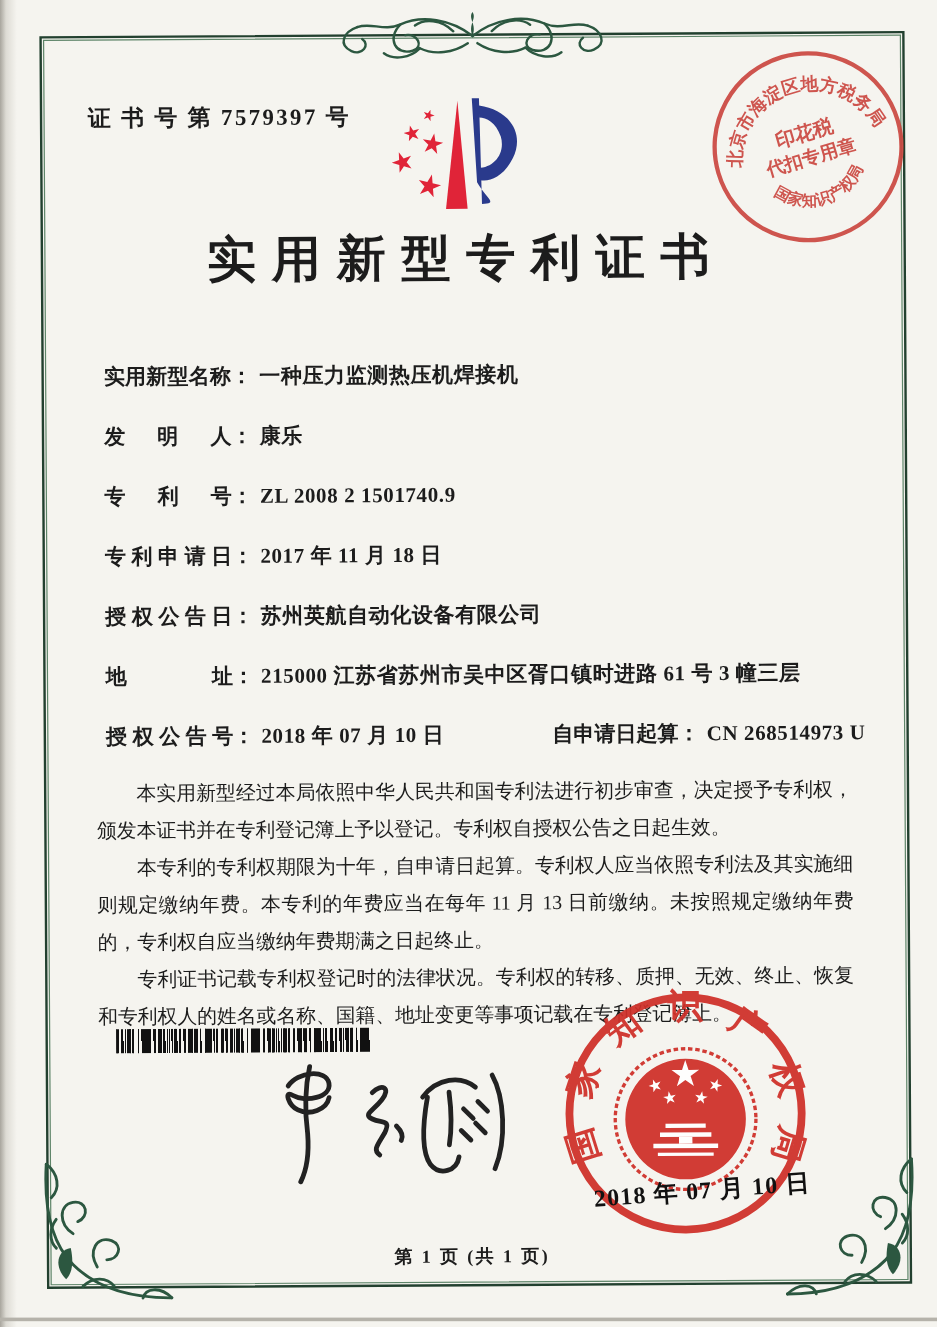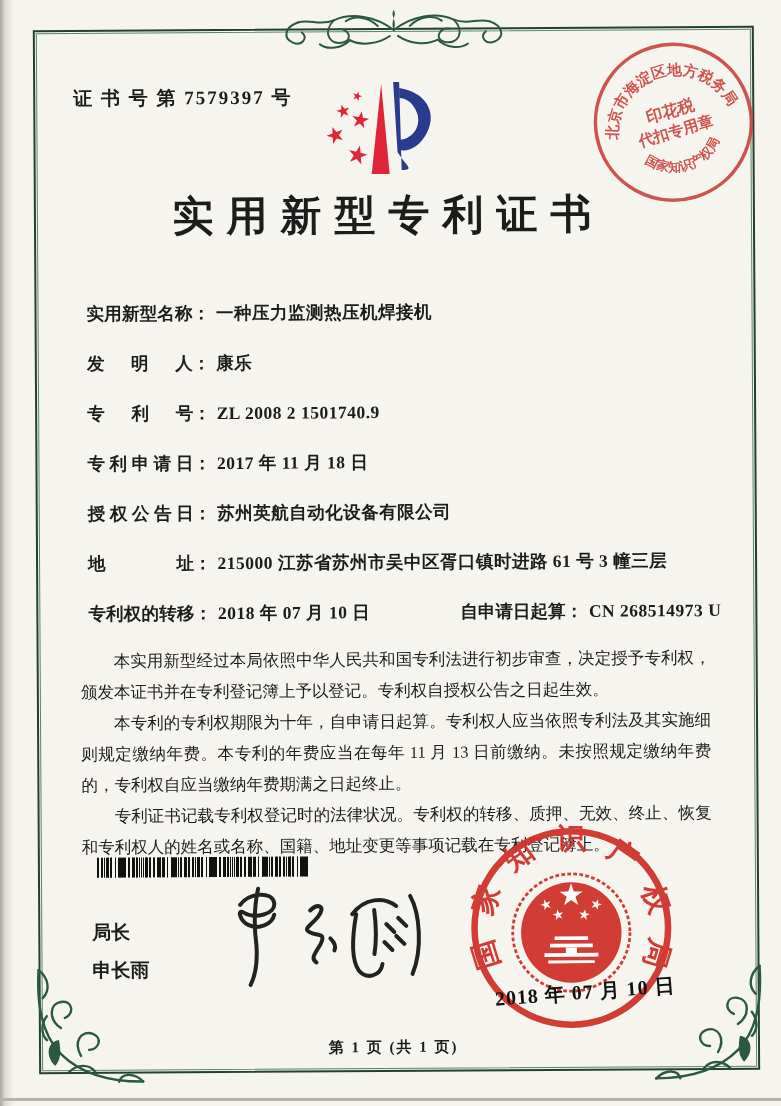--- a/index.html
+++ b/index.html
@@ -165,39 +165,35 @@
     <div class="field-row">
       <span class="field-label">专利申请日</span><span class="field-colon">：</span><span class="field-value">2017 年 11 月 18 日</span>
     </div>
     <div class="field-row">
       <span class="field-label">授权公告日</span><span class="field-colon">：</span><span class="field-value">苏州英航自动化设备有限公司</span>
     </div>
     <div class="field-row">
       <span class="field-label">地址</span><span class="field-colon">：</span><span class="field-value">215000 江苏省苏州市吴中区胥口镇时进路 61 号 3 幢三层</span>
     </div>
     <div class="field-row">
-      <span class="field-label">专利权的转移</span><span class="field-colon">：</span><span class="field-value">2018 年 07 月 10 日</span>
+      <span class="field-label">授权公告号</span><span class="field-colon">：</span><span class="field-value">2018 年 07 月 10 日</span>
       <span class="grant-no-group">
         <span>自申请日起算</span><span class="field-colon">：</span><span class="field-value">CN 268514973 U</span>
       </span>
     </div>
   </div>
 
   <div class="paragraphs">
     <p>本实用新型经过本局依照中华人民共和国专利法进行初步审查，决定授予专利权，颁发本证书并在专利登记簿上予以登记。专利权自授权公告之日起生效。</p>
     <p>本专利的专利权期限为十年，自申请日起算。专利权人应当依照专利法及其实施细则规定缴纳年费。本专利的年费应当在每年 11 月 13 日前缴纳。未按照规定缴纳年费的，专利权自应当缴纳年费期满之日起终止。</p>
     <p>专利证书记载专利权登记时的法律状况。专利权的转移、质押、无效、终止、恢复和专利权人的姓名或名称、国籍、地址变更等事项记载在专利登记簿上。</p>
   </div>
 
   <div class="barcode"></div>
 
-  <div class="signer">
-    <div>局长</div>
-    <div>申长雨</div>
-  </div>
 
   <svg class="signature" width="220" height="115" viewBox="0 0 220 115">
     <g stroke="#222" fill="none" stroke-width="4" stroke-linecap="round" stroke-linejoin="round">
       <path d="M44,10 C40,28 40,50 42,66 C43,80 42,94 36,106"></path>
       <path d="M26,26 C34,14 58,12 60,24 C62,36 40,40 30,34 C22,29 26,42 34,46 C44,51 58,46 60,36"></path>
       <path d="M96,32 C104,24 112,28 104,38 C96,48 88,50 96,54 C104,58 112,54 106,66 C100,76 96,80 102,84"></path>
       <path d="M116,60 C120,64 122,68 120,72"></path>
       <path d="M138,36 C150,20 170,18 182,28"></path>
       <path d="M142,36 C138,58 136,80 144,92 C152,102 166,98 168,86"></path>
       <path d="M160,32 C162,48 162,64 160,76"></path>

